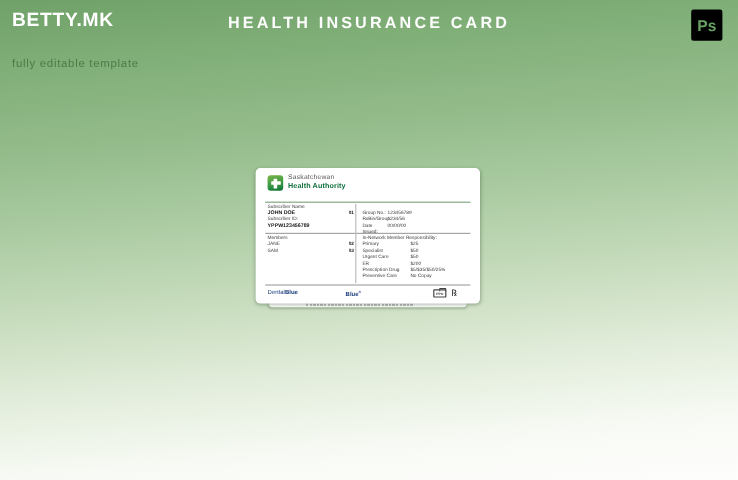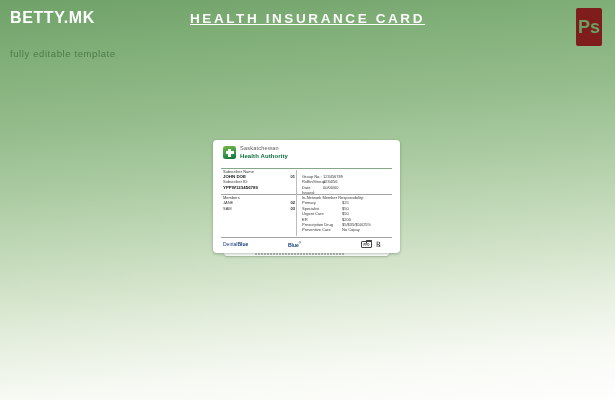--- a/index.html
+++ b/index.html
@@ -22,28 +22,27 @@
   }
   .brand-sub {
     position:absolute; left:10px; top:48px;
     font-size:9.5px; color:#4d7b48; letter-spacing:0.6px;
   }
   .page-title {
     position:absolute; left:0; right:0; top:11px;
     text-align:center;
     font-size:13.5px; font-weight:bold; color:#fcfdfc;
     letter-spacing:2.6px;
-    text-decoration:underline;
   }
   .ps-badge {
     position:absolute; right:13px; top:8px;
-    width:26px; height:38px; border-radius:2px;
-    background:#7f1d1d;
+    width:26px; height:26px; border-radius:2px;
+    background:#000000;
     display:flex; align-items:center; justify-content:center;
-    font-size:18px; font-weight:bold; color:#69a263;
+    font-size:13px; font-weight:bold; color:#69a263;
   }
 
   
   .card-back {
     position:absolute; left:224px; top:150px;
     width:165px; height:106px;
     background:#ffffff; border-radius:3px;
     box-shadow:0 1px 2px rgba(50,80,50,0.30);
   }
   .fine-print-line {

